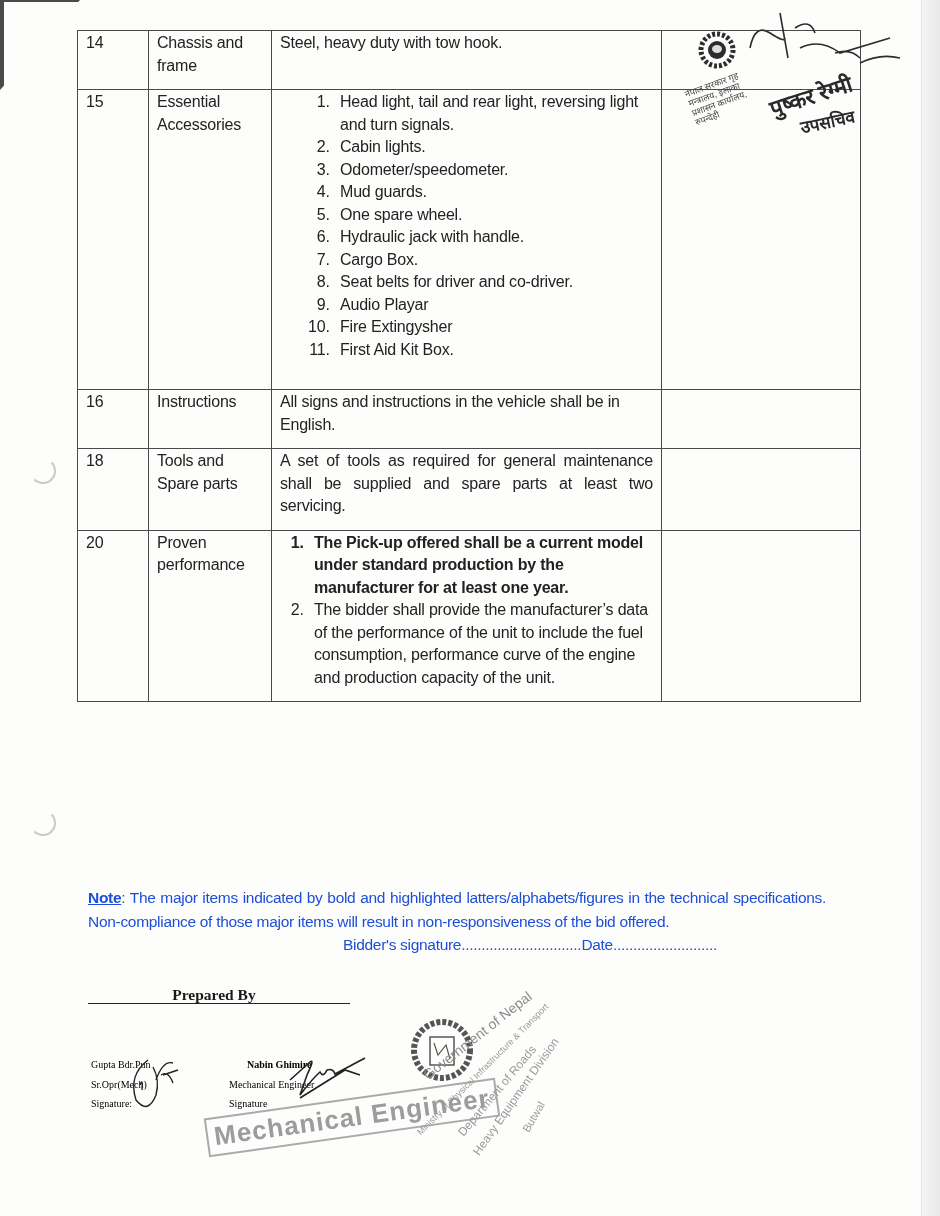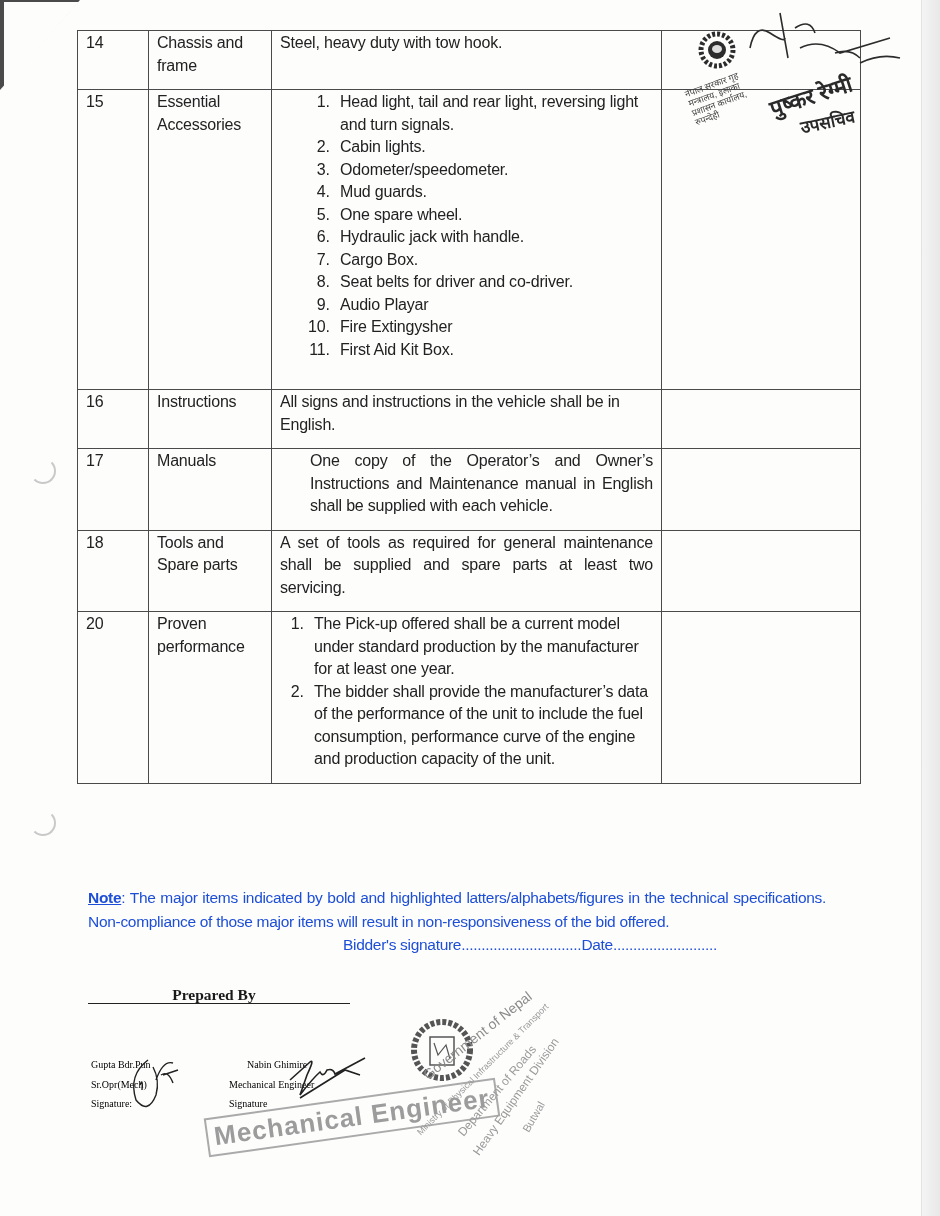--- a/index.html
+++ b/index.html
@@ -47,21 +47,21 @@
   }
   td.c-no { width:54px; padding-left:11px; }
   td.c-item { width:106px; }
   td.c-spec { width:373px; }
   td.c-blank { width:182px; }
   .just { text-align:justify; }
   ol.spec-list { margin:0; padding:0 0 0 54px; }
   ol.spec-list li { padding-left:6px; }
   ol.spec-list2 { margin:0; padding:0 0 0 28px; }
   ol.spec-list2 li { padding-left:6px; }
-  .bold { font-weight:normal; }
+  .bold { font-weight:bold; }
   .serif-bold { font-family:"Liberation Serif", serif; font-weight:bold; font-size:16.5px; }
   .note {
     position:absolute; left:88px; top:886px; width:738px;
     font-size:15.5px; line-height:24px; text-align:justify; color:#1d4ed8;
     letter-spacing:-0.3px;
   }
   .note u { font-weight:bold; }
   .bidder {
     position:absolute; left:343px; top:936px; font-size:15.5px; color:#1d4ed8;
     letter-spacing:-0.3px;
@@ -123,26 +123,20 @@
       </ol>
     </td>
     <td class="c-blank"></td>
   </tr>
   <tr style="height:47px;">
     <td class="c-no">16</td>
     <td class="c-item">Instructions</td>
     <td class="c-spec">All signs and instructions in the vehicle shall be in English.</td>
     <td class="c-blank"></td>
   </tr>
-  <tr style="height:70px;">
-    <td class="c-no">17</td>
-    <td class="c-item">Manuals</td>
-    <td class="c-spec just" style="padding-left:38px;">One copy of the Operator’s and Owner’s Instructions and Maintenance manual in English shall be supplied with each vehicle.</td>
-    <td class="c-blank"></td>
-  </tr>
   <tr style="height:71px;">
     <td class="c-no">18</td>
     <td class="c-item">Tools and Spare parts</td>
     <td class="c-spec just">A set of tools as required for general maintenance shall be supplied and spare parts at least two servicing.</td>
     <td class="c-blank"></td>
   </tr>
   <tr style="height:160px;">
     <td class="c-no">20</td>
     <td class="c-item">Proven performance</td>
     <td class="c-spec">

